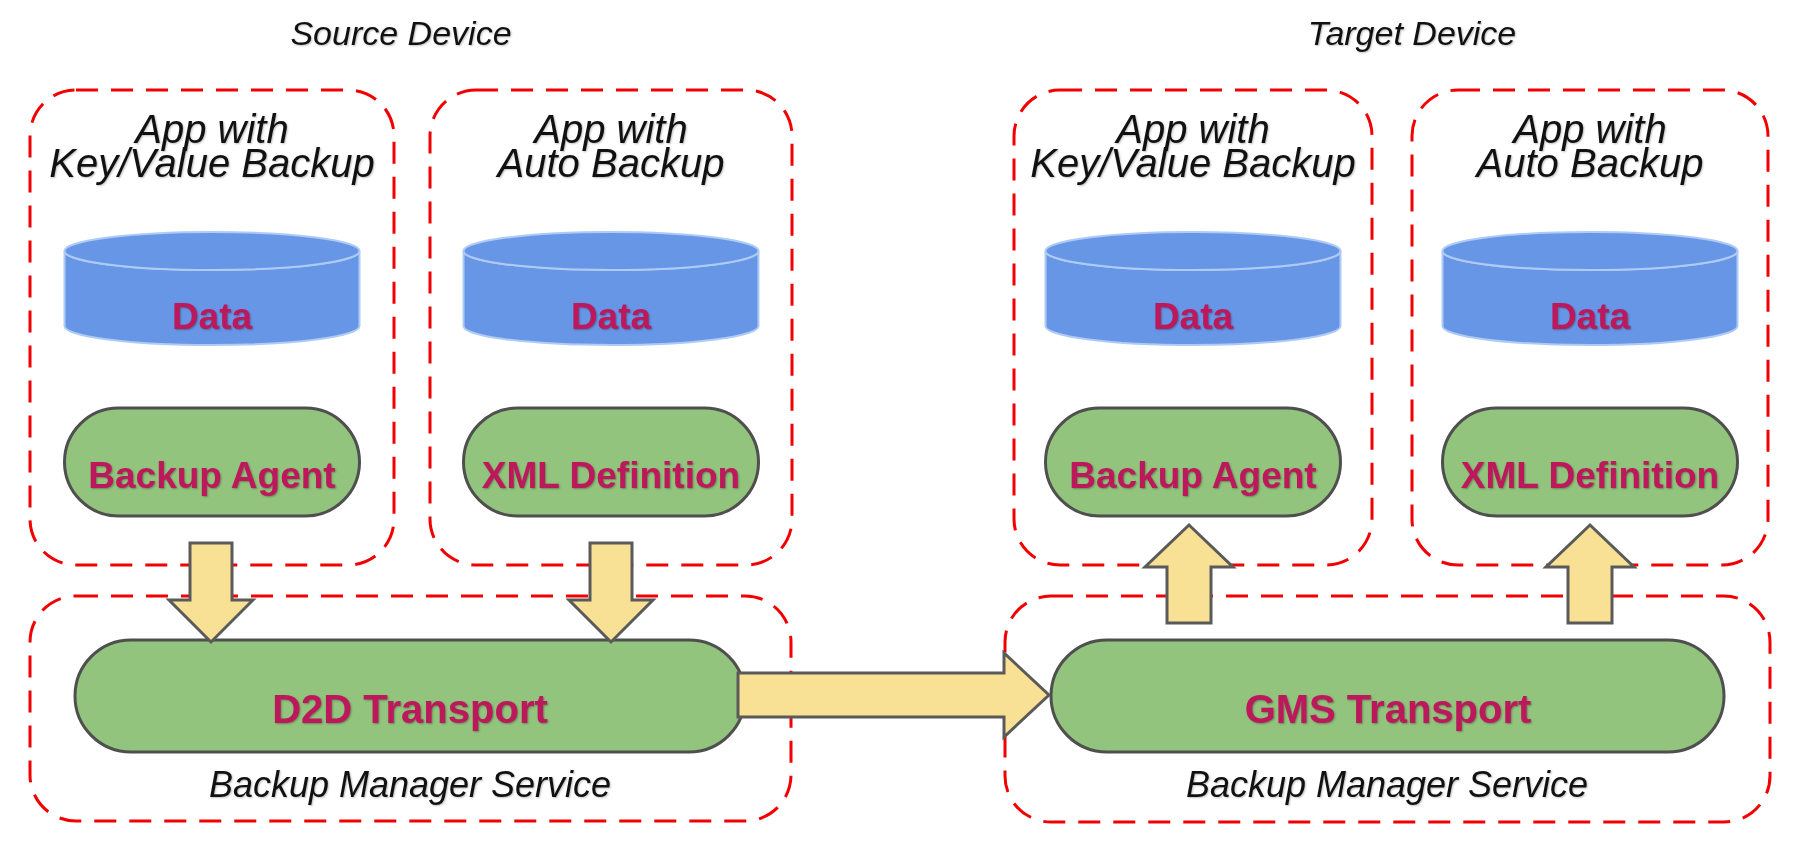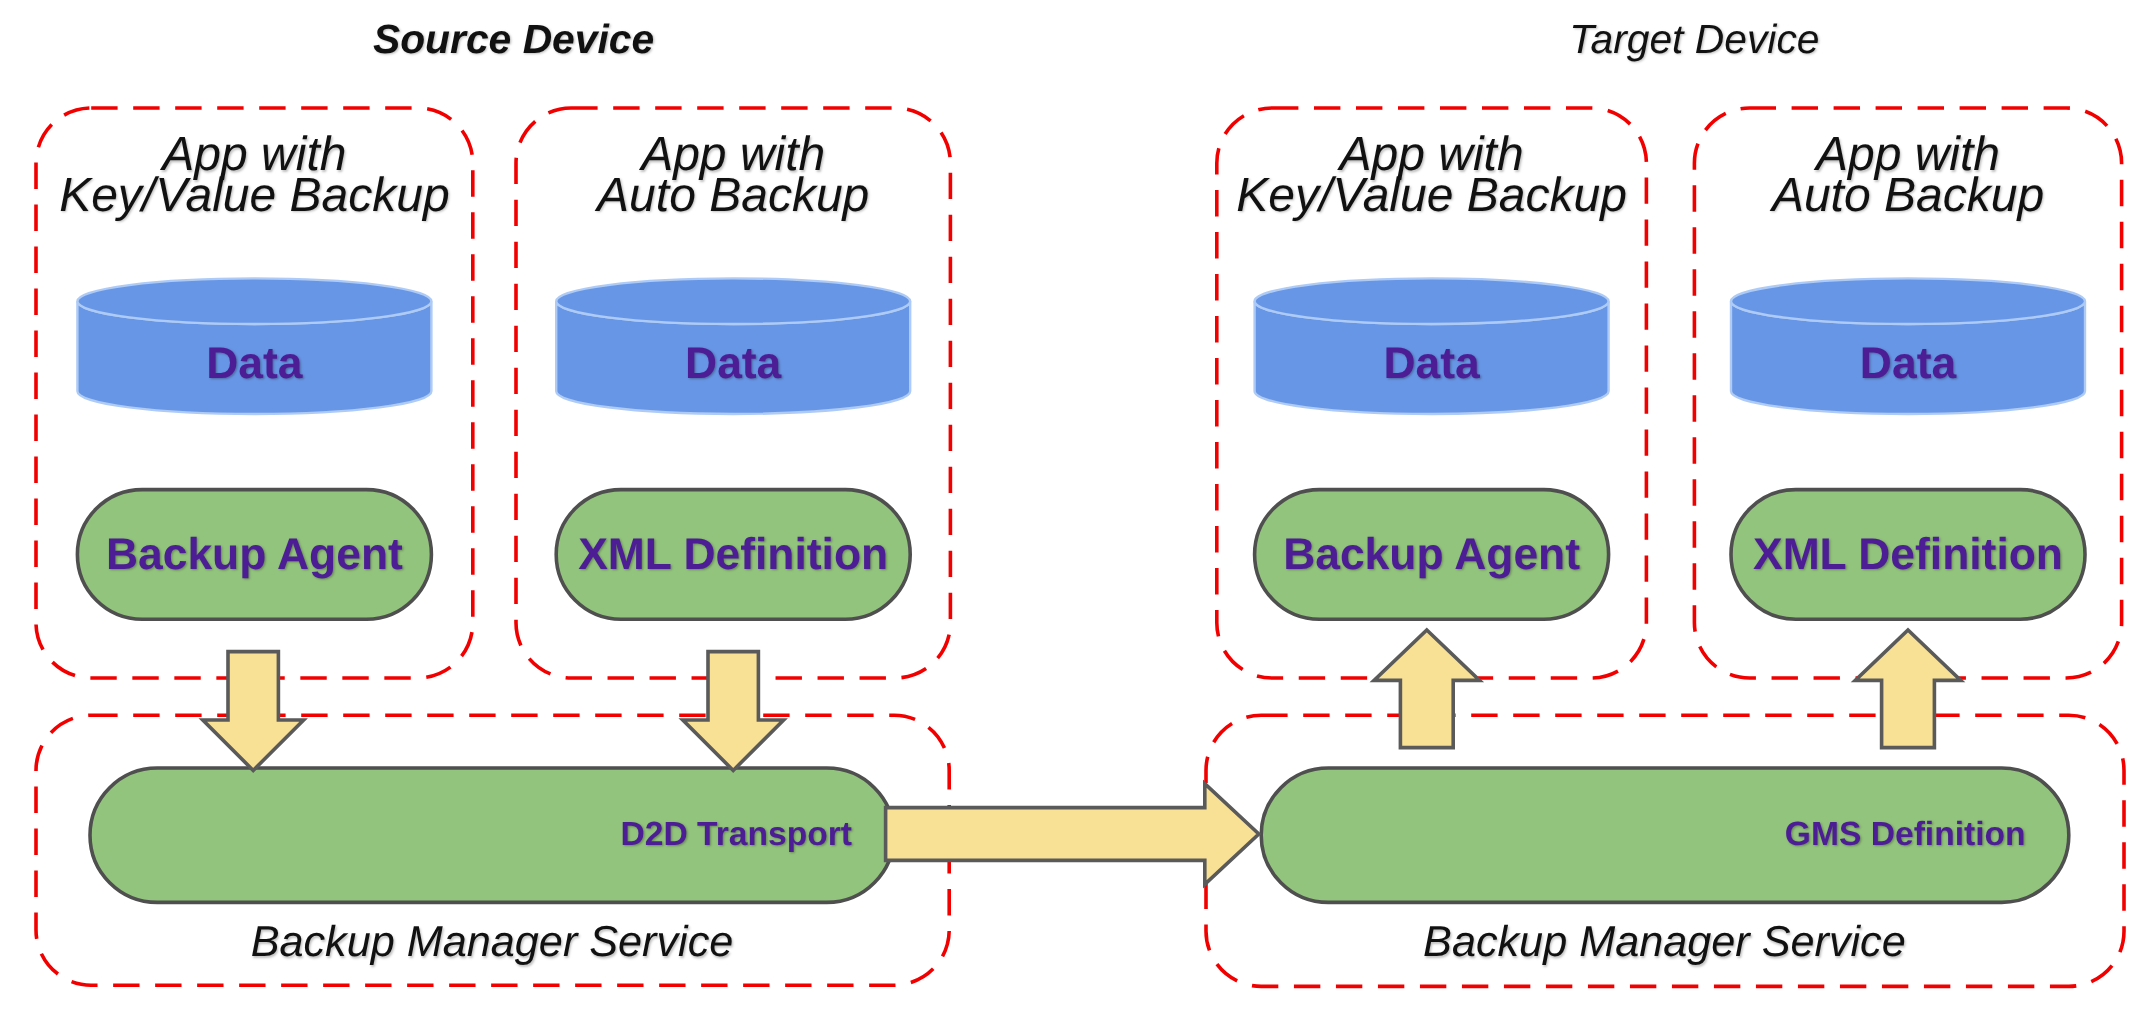--- a/index.html
+++ b/index.html
@@ -33,36 +33,36 @@
     text-shadow: 1px 1px 2px rgba(0,0,0,0.25);
   }
   .app-label {
     font-style: italic;
     font-size: 40px;
     line-height: 34px;
     text-shadow: 1px 1px 2px rgba(0,0,0,0.25);
   }
   .app-label span { display: block; }
   .white-label {
-    color: #4c1d95;
+    color: #be185d;
     font-weight: bold;
     text-shadow: 1px 1px 2px rgba(0,0,0,0.30);
+    margin-top: 14px;
   }
   .data-label {
     font-size: 37px;
     line-height: 40px;
   }
   .comp-label {
     font-size: 37px;
     line-height: 42px;
   }
   .transport-label {
-    font-size: 28px;
+    font-size: 40px;
     line-height: 44px;
-    text-align: right;
   }
   .service-label {
     font-style: italic;
     font-size: 36px;
     line-height: 42px;
     text-shadow: 1px 1px 2px rgba(0,0,0,0.25);
   }
 </style>
 </head>
 <body>
@@ -104,21 +104,21 @@
     <rect x="75" y="640" width="670" height="112" rx="56" ry="56" style="fill:var(--green_fill);stroke:var(--green_stroke);stroke-width:3"></rect>
     <rect x="1051" y="640" width="673" height="112" rx="56" ry="56" style="fill:var(--green_fill);stroke:var(--green_stroke);stroke-width:3"></rect>
 
     <polygon points="190,543 232,543 232,600 253,600 211,642 169,600 190,600" style="fill:var(--yellow_fill);stroke:var(--yellow_stroke);stroke-width:3;stroke-linejoin:miter"></polygon>
     <polygon points="590,543 632,543 632,600 653,600 611,642 569,600 590,600" style="fill:var(--yellow_fill);stroke:var(--yellow_stroke);stroke-width:3;stroke-linejoin:miter"></polygon>
     <polygon points="738,673 1004,673 1004,653 1049,695 1004,737 1004,717 738,717" style="fill:var(--yellow_fill);stroke:var(--yellow_stroke);stroke-width:3;stroke-linejoin:miter"></polygon>
     <polygon points="1189,525 1233,567 1211,567 1211,623 1167,623 1167,567 1145,567" style="fill:var(--yellow_fill);stroke:var(--yellow_stroke);stroke-width:3;stroke-linejoin:miter"></polygon>
     <polygon points="1590,525 1634,567 1612,567 1612,623 1568,623 1568,567 1546,567" style="fill:var(--yellow_fill);stroke:var(--yellow_stroke);stroke-width:3;stroke-linejoin:miter"></polygon>
   </svg>
 
-  <div class="t title" style="left:178px; top:14px; width:500px;font-weight:bold;">Source Device</div>
+  <div class="t title" style="left:151px; top:14px; width:500px;">Source Device</div>
   <div class="t title" style="left:1162px; top:14px; width:500px;">Target Device</div>
 
   <div class="t app-label" style="left:30px; top:112px; width:364px;">
     <span>App with</span>
     <span>Key/Value Backup</span>
   </div>
   <div class="t app-label" style="left:430px; top:112px; width:362px;">
     <span>App with</span>
     <span>Auto Backup</span>
   </div>
@@ -135,18 +135,18 @@
   <div class="t white-label data-label" style="left:461px; top:283px; width:300px;">Data</div>
   <div class="t white-label data-label" style="left:1043px; top:283px; width:300px;">Data</div>
   <div class="t white-label data-label" style="left:1440px; top:283px; width:300px;">Data</div>
 
   <div class="t white-label comp-label" style="left:42px; top:441px; width:340px;">Backup Agent</div>
   <div class="t white-label comp-label" style="left:441px; top:441px; width:340px;">XML Definition</div>
   <div class="t white-label comp-label" style="left:1023px; top:441px; width:340px;">Backup Agent</div>
   <div class="t white-label comp-label" style="left:1420px; top:441px; width:340px;">XML Definition</div>
 
   <div class="t white-label transport-label" style="left:110px; top:673px; width:600px;">D2D Transport</div>
-  <div class="t white-label transport-label" style="left:1088px; top:673px; width:600px;">GMS Definition</div>
+  <div class="t white-label transport-label" style="left:1088px; top:673px; width:600px;">GMS Transport</div>
 
   <div class="t service-label" style="left:110px; top:764px; width:600px;">Backup Manager Service</div>
   <div class="t service-label" style="left:1087px; top:764px; width:600px;">Backup Manager Service</div>
 
 </div>
 
 </body></html>

